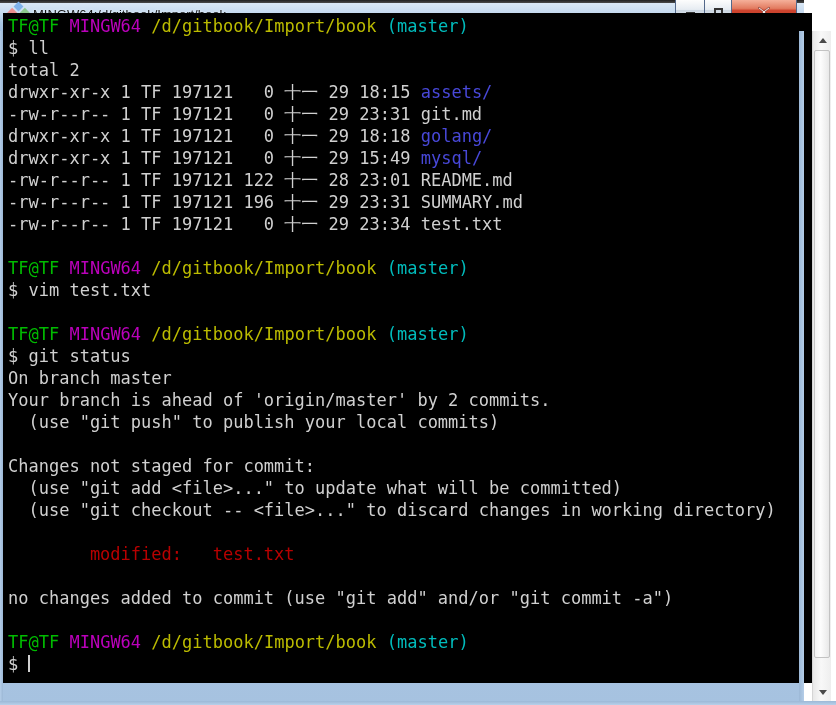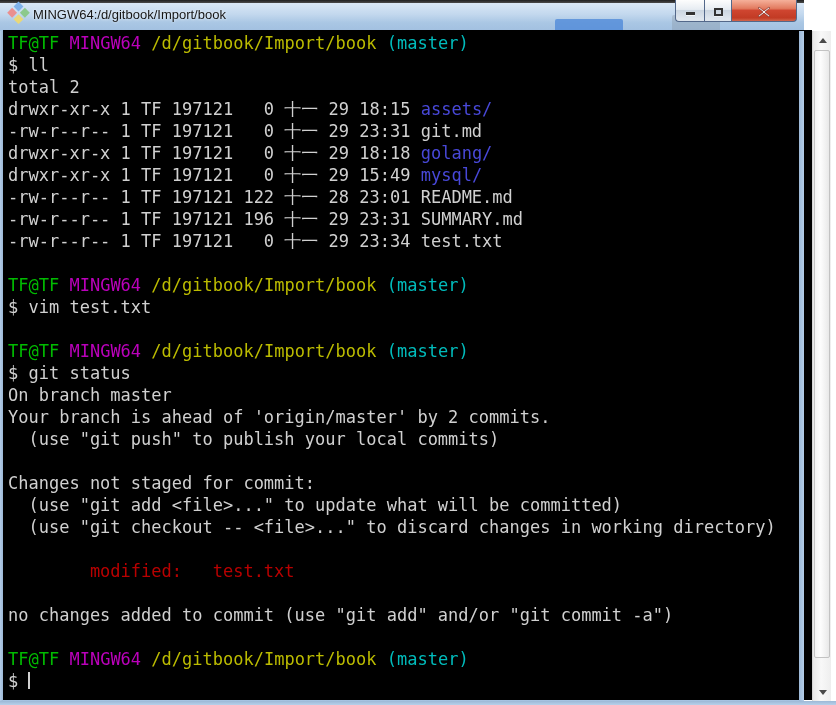--- a/index.html
+++ b/index.html
@@ -59,21 +59,21 @@
   .wbtn-close {
     width: 66px; border-radius: 0 0 4px 0;
     background: linear-gradient(180deg, #f5b09a, #e27b60 40%, #cf4530 50%, #c23b24 85%, #d2654c);
   }
   .glyph-min { width: 9px; height: 3px; background: #333; margin-top: 6px; box-shadow: 0 1px 0 rgba(255,255,255,.7); }
   .glyph-max { width: 9px; height: 8px; border: 2px solid #333; margin-top: 2px; box-shadow: 0 1px 0 rgba(255,255,255,.5); }
   .glyph-close { width: 14px; height: 12px; margin-top: 2px; }
 
   
   .terminal {
-    position: absolute; left: 3px; top: 30px; width: 809px; height: 670px;
+    position: absolute; left: 3px; top: 13px; width: 809px; height: 670px;
     background: #000; cursor: text; overflow: hidden;
   }
   .term-output { position: absolute; left: 5px; top: 2px; font-size: 17px; line-height: 22px; white-space: pre; }
   .tline { height: 22px; color: #d0d0d0; }
   .cursor-bar { display: inline-block; width: 2px; height: 17px; background: #d0d0d0; vertical-align: -2px; }
 
   
   .scrollbar {
     position: absolute; left: 812px; top: 31px; width: 19px; height: 670px;
     background: linear-gradient(90deg, #e8e8e8, #f8f8f8 45%, #eeeeee);

